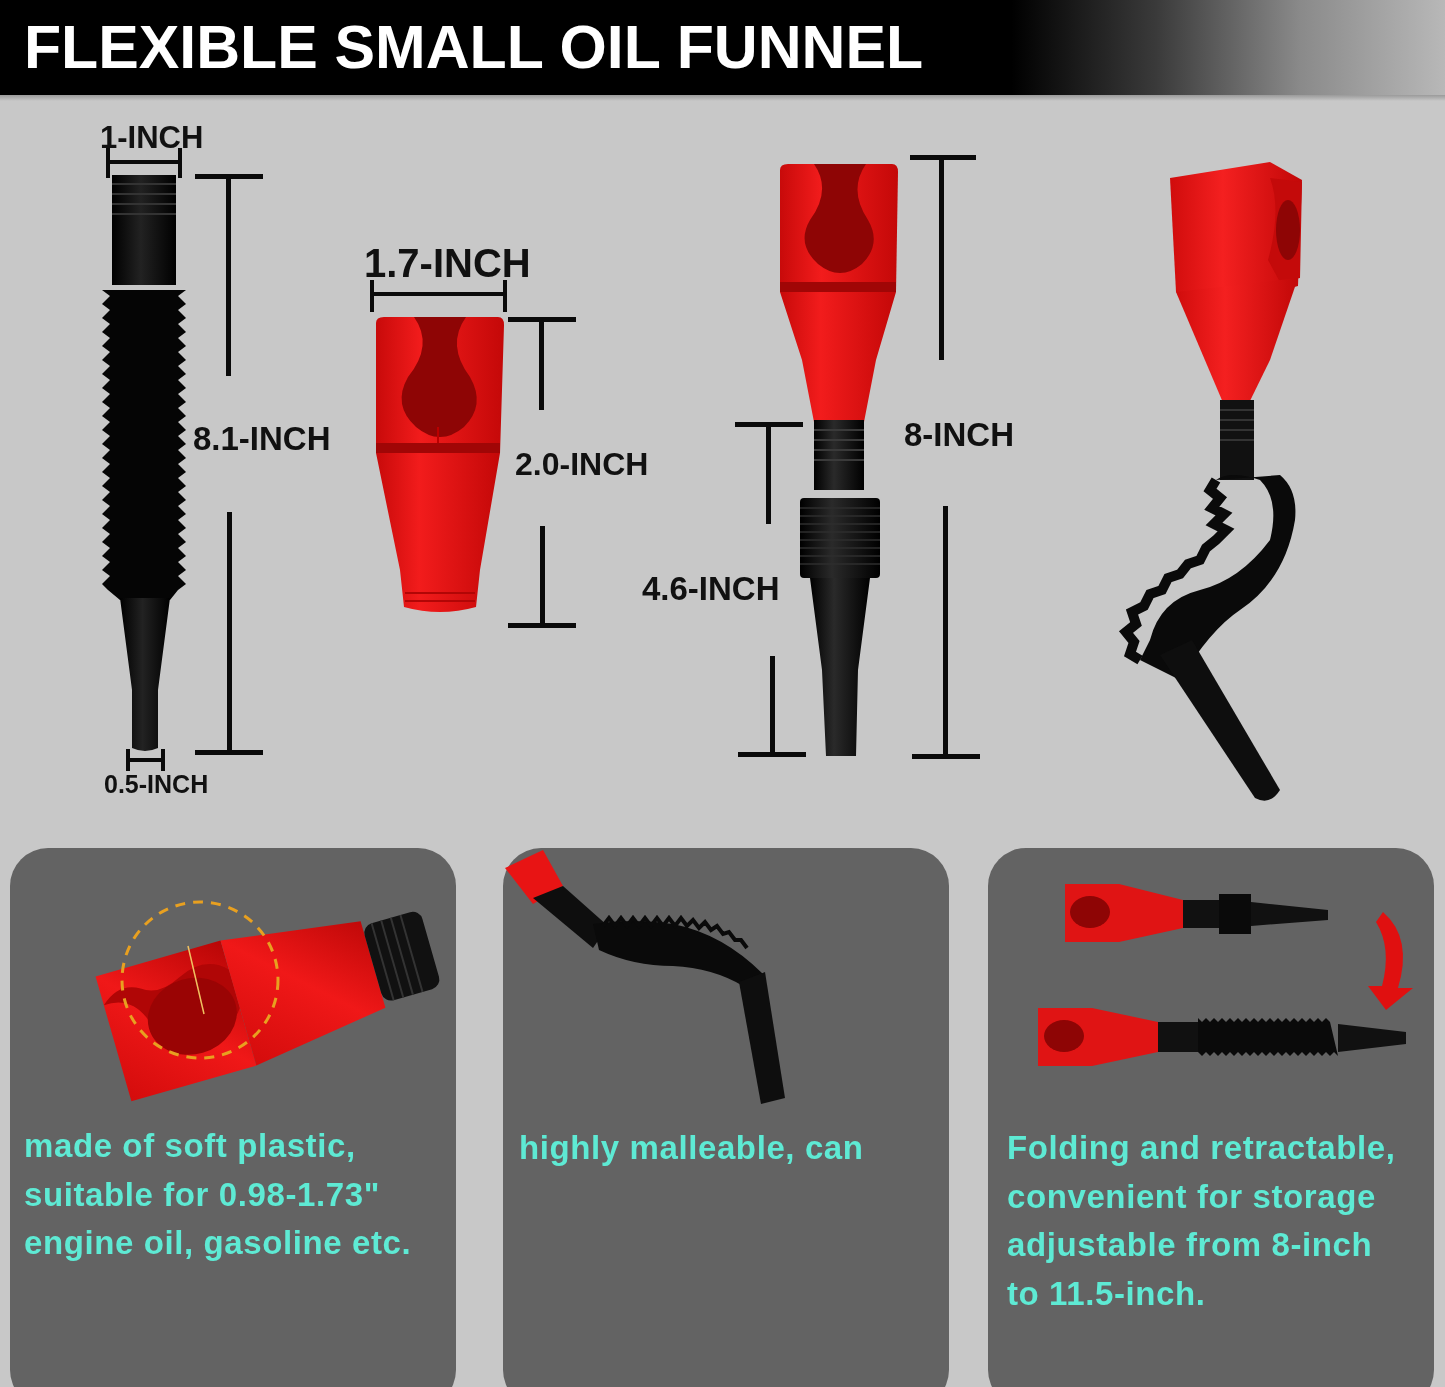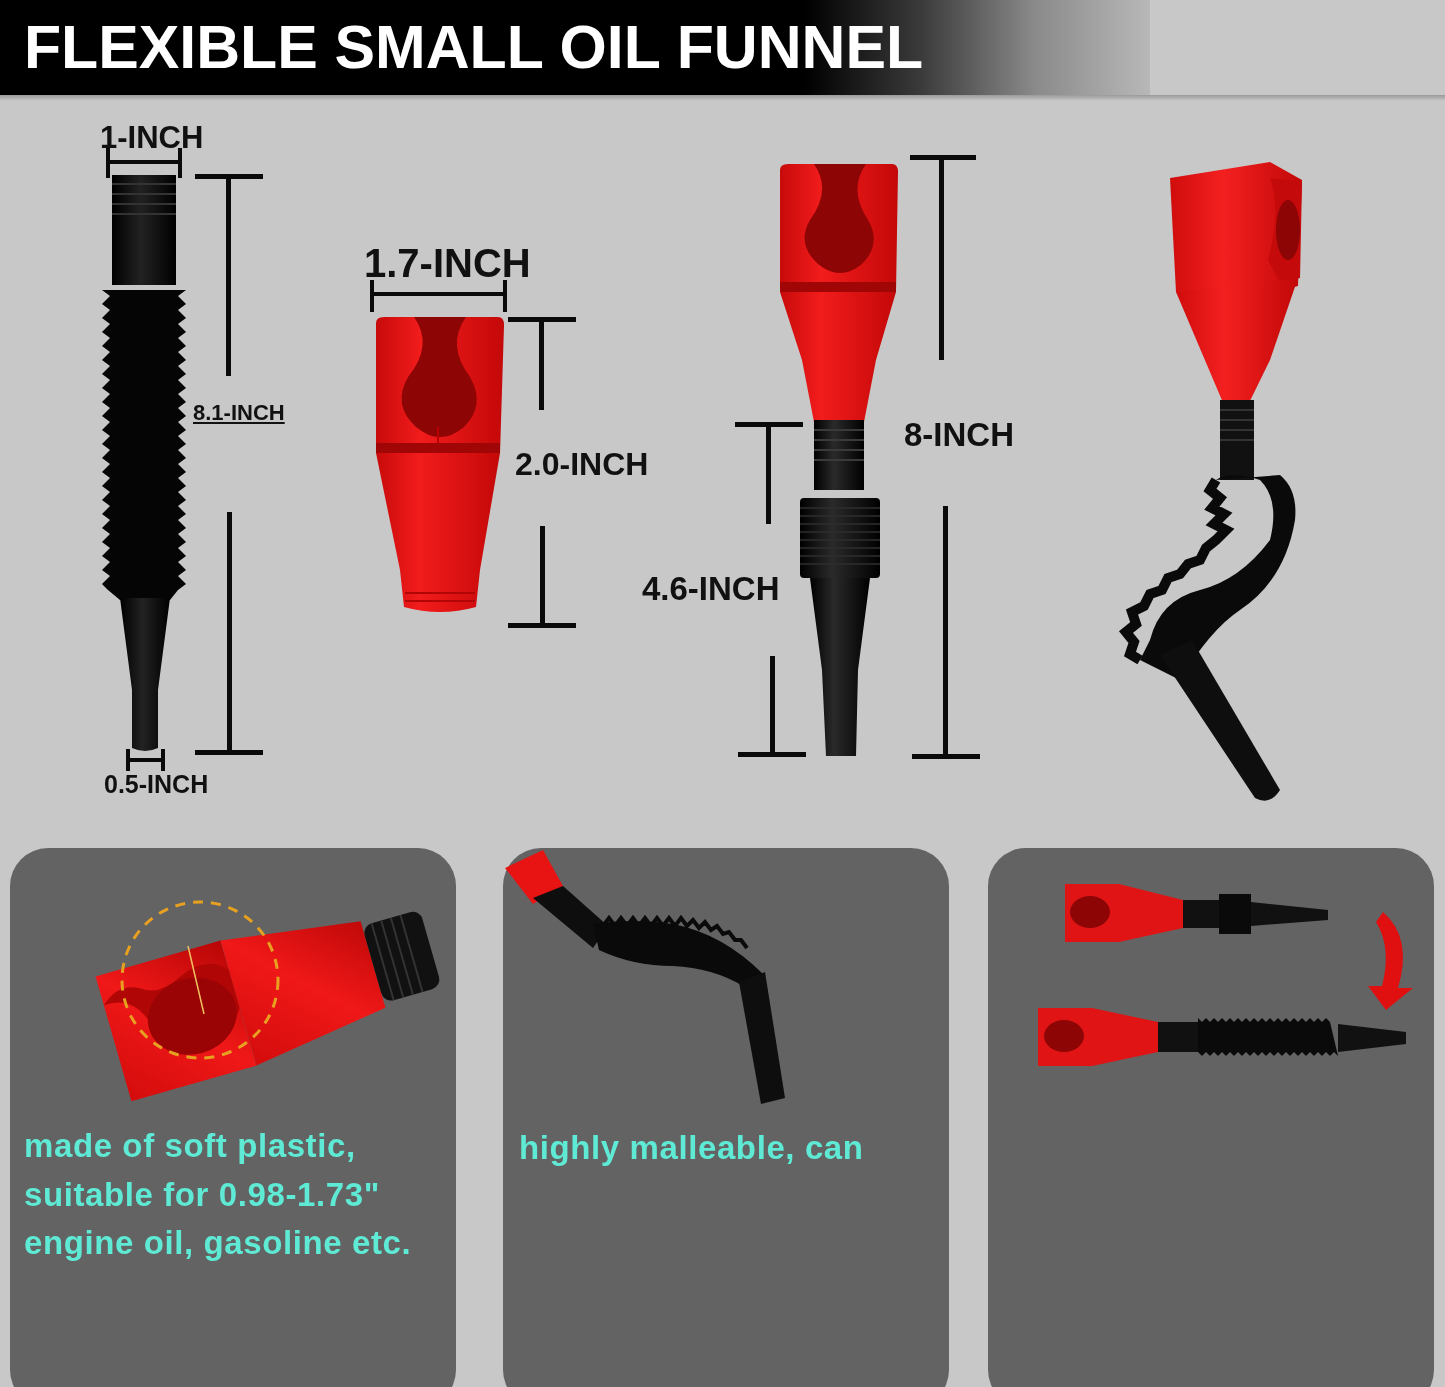--- a/index.html
+++ b/index.html
@@ -1,17 +1,17 @@
 <!DOCTYPE html>
 <html><head>
 <meta charset="utf-8">
 <style>
   html, body { margin:0; padding:0; }
   body { width:1445px; height:1387px; background:#c8c8c8; position:relative; overflow:hidden; font-family:"Liberation Sans", "DejaVu Sans", sans-serif; }
-  .header { position:absolute; left:0; top:0; width:1150px; height:95px;
+  .header { position:absolute; left:0; top:0; width:1445px; height:95px;
     background:linear-gradient(90deg,#000 0%,#000 70%,#3a3a3a 80%,#8a8a8a 90%,#b8b8b8 100%); }
   .header-title { position:absolute; left:24px; top:10px; color:#fff; font-weight:bold; font-size:62px; letter-spacing:0px; line-height:74px; transform:scaleX(0.98); transform-origin:left; }
   .header-shadow { position:absolute; left:0; top:95px; width:1445px; height:6px; background:linear-gradient(#9a9a9a,#c8c8c8); }
   .dim { position:absolute; color:#111; font-weight:bold; white-space:nowrap; }
   .bar { position:absolute; background:#0a0a0a; }
   svg.prod { position:absolute; overflow:visible; }
   .card { position:absolute; top:848px; height:560px; background:#636363; border-radius:38px; }
   .card-text { position:absolute; color:#5eead4; font-weight:bold; font-size:33px; line-height:48.5px; letter-spacing:0.6px; white-space:nowrap; }
 </style>
 </head>
@@ -47,21 +47,21 @@
     </g>
     <rect x="12" y="60" width="64" height="55" fill="url(#blk)"></rect>
 
     <path id="corr" fill="#050505" d="M2,120 L86,120 L78,126 L86,134 L78,140 L86,148 L78,154 L86,162 L78,168 L86,176 L78,182 L86,190 L78,196 L86,204 L78,210 L86,218 L78,224 L86,232 L78,238 L86,246 L78,252 L86,260 L78,266 L86,274 L78,280 L86,288 L78,294 L86,302 L78,308 L86,316 L78,322 L86,330 L78,336 L86,344 L78,350 L86,358 L78,364 L86,372 L78,378 L86,386 L78,392 L86,400 L78,406 L86,414 L78,420 L70,430 L20,430 L8,420 L2,414 L10,406 L2,400 L10,392 L2,386 L10,378 L2,372 L10,364 L2,358 L10,350 L2,344 L10,336 L2,330 L10,322 L2,316 L10,308 L2,302 L10,294 L2,288 L10,280 L2,274 L10,266 L2,260 L10,252 L2,246 L10,238 L2,232 L10,224 L2,218 L10,210 L2,204 L10,196 L2,190 L10,182 L2,176 L10,168 L2,162 L10,154 L2,148 L10,140 L2,134 L10,126 Z"></path>
 
     <path d="M20,428 L70,428 L58,520 L58,578 Q45,584 32,578 L32,520 Z" fill="url(#blk)"></path>
   </svg>
 
   <div class="bar" style="left:195px;top:174px;width:68px;height:5px;"></div>
   <div class="bar" style="left:226px;top:178px;width:5px;height:198px;"></div>
-  <div class="dim" style="left:193px;top:400px;font-size:22px;text-decoration:underline;">8.1-INCH</div>
+  <div class="dim" style="left:193px;top:420px;font-size:33px;">8.1-INCH</div>
   <div class="bar" style="left:227px;top:512px;width:5px;height:240px;"></div>
   <div class="bar" style="left:195px;top:750px;width:68px;height:5px;"></div>
 
   <div class="bar" style="left:126px;top:749px;width:4px;height:22px;"></div>
   <div class="bar" style="left:161px;top:749px;width:4px;height:22px;"></div>
   <div class="bar" style="left:128px;top:758px;width:35px;height:4px;"></div>
   <div class="dim" style="left:104px;top:770px;font-size:25px;">0.5-INCH</div>
 </div>
 
 <div>
@@ -229,13 +229,19 @@
 
     <path d="M395,64 Q425,90 410,140 L425,140 L398,162 L380,138 L394,138 Q404,100 388,74 Z" fill="#e01010"></path>
 
     <rect x="50" y="160" width="54" height="58" fill="#e01414"></rect>
     <ellipse cx="76" cy="188" rx="20" ry="16" fill="#8e0505"></ellipse>
     <path d="M104,160 L170,174 L170,204 L104,218 Z" fill="#e01414"></path>
     <rect x="170" y="174" width="40" height="30" fill="#111"></rect>
     <path d="M210,170 l4,4 l4,-4 l4,4 l4,-4 l4,4 l4,-4 l4,4 l4,-4 l4,4 l4,-4 l4,4 l4,-4 l4,4 l4,-4 l4,4 l4,-4 l4,4 l4,-4 l4,4 l4,-4 l4,4 l4,-4 l4,4 l4,-4 l4,4 l4,-4 l4,4 l4,-4 l4,4 l4,-4 l4,4 l4,-4 l4,4 L350,208 l-4,-4 l-4,4 l-4,-4 l-4,4 l-4,-4 l-4,4 l-4,-4 l-4,4 l-4,-4 l-4,4 l-4,-4 l-4,4 l-4,-4 l-4,4 l-4,-4 l-4,4 l-4,-4 l-4,4 l-4,-4 l-4,4 l-4,-4 l-4,4 l-4,-4 l-4,4 l-4,-4 l-4,4 l-4,-4 l-4,4 l-4,-4 l-4,4 l-4,-4 l-4,4 l-4,-4 l-4,4 l-4,-4 Z" fill="#0a0a0a"></path>
     <path d="M350,176 L418,184 L418,196 L350,204 Z" fill="#111"></path>
   </svg>
+  <div class="card-text" style="left:19px;top:276px;">
+    <div>Folding and retractable,</div>
+    <div>convenient for storage</div>
+    <div>adjustable from 8-inch</div>
+    <div>to 11.5-inch.</div>
+  </div>
 </div>
 
 </body></html>

